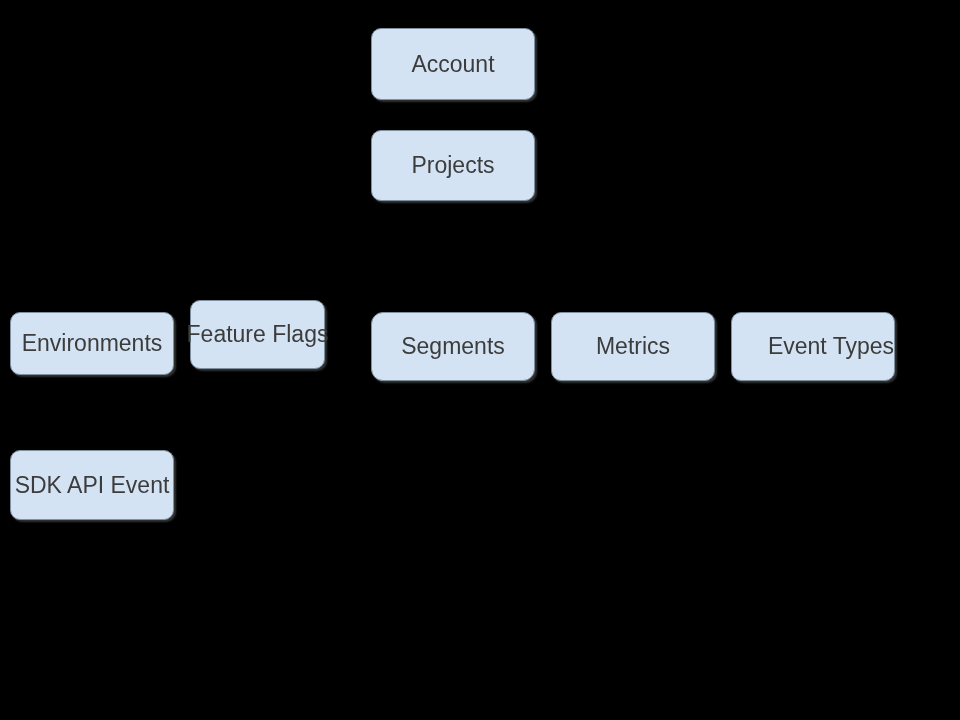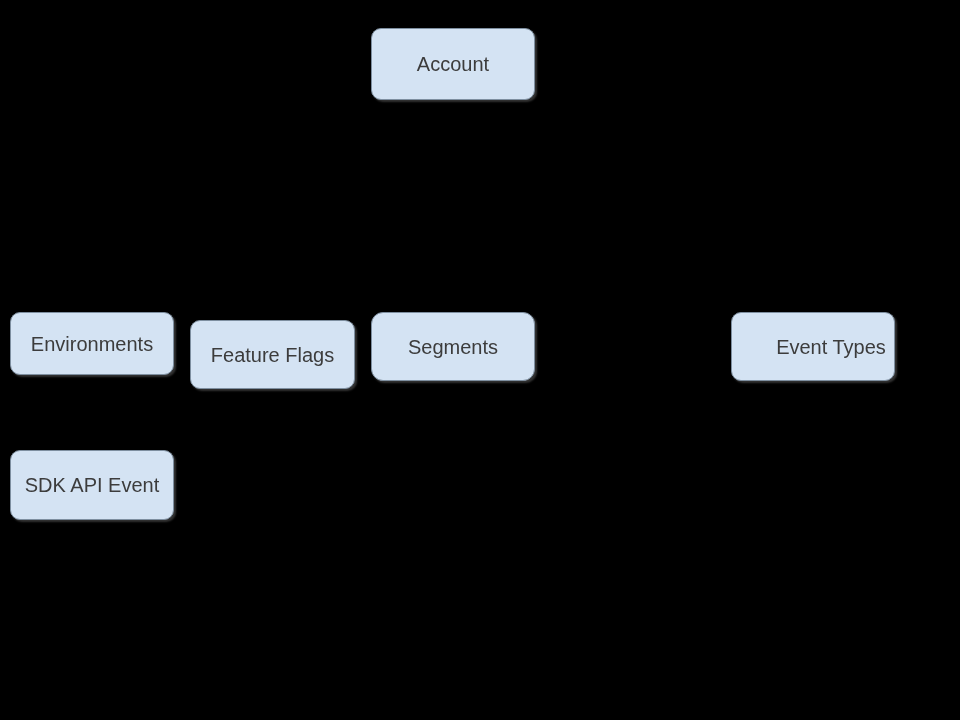--- a/index.html
+++ b/index.html
@@ -27,45 +27,47 @@
     height: 70px;
     box-sizing: border-box;
     background: var(--node-fill);
     border: 1px solid var(--node-border);
     border-radius: 10px;
     box-shadow: 2px 2px 2px rgba(110, 110, 110, 0.45);
     display: flex;
     align-items: center;
     justify-content: center;
     color: var(--node-text);
-    font-size: 20px;
+    font-size: 23px;
     line-height: 1;
     white-space: nowrap;
     text-align: center;
   }
   
   .pos-account      { left: 371px; top: 28px;  height: 72px; }
   .pos-projects     { left: 371px; top: 130px; height: 71px; }
   .pos-environments { left: 10px;  top: 312px; height: 63px; }
-  .pos-feature-flags{ left: 190px; top: 320px; height: 69px; width: 165px; text-align: right; }
+  .pos-feature-flags{ left: 190px; top: 300px; height: 69px; width: 135px; text-align: right; }
   .pos-segments     { left: 371px; top: 312px; height: 69px; border-radius: 12px; }
   .pos-metrics      { left: 551px; top: 312px; height: 69px; }
   .pos-event-types  { left: 731px; top: 312px; height: 69px; padding-left: 36px; }
   .pos-sdk-api-keys { left: 10px;  top: 450px; height: 70px; }
 </style>
 </head>
 <body>
 
 <div class="canvas">
   <div class="node pos-account">Account</div>
 
+  <div class="node pos-projects">Projects</div>
 
   <div class="node pos-environments">Environments</div>
 
   <div class="node pos-feature-flags">Feature Flags</div>
 
   <div class="node pos-segments">Segments</div>
 
+  <div class="node pos-metrics">Metrics</div>
 
   <div class="node pos-event-types">Event Types</div>
 
   <div class="node pos-sdk-api-keys">SDK API Event</div>
 </div>
 
 </body></html>

